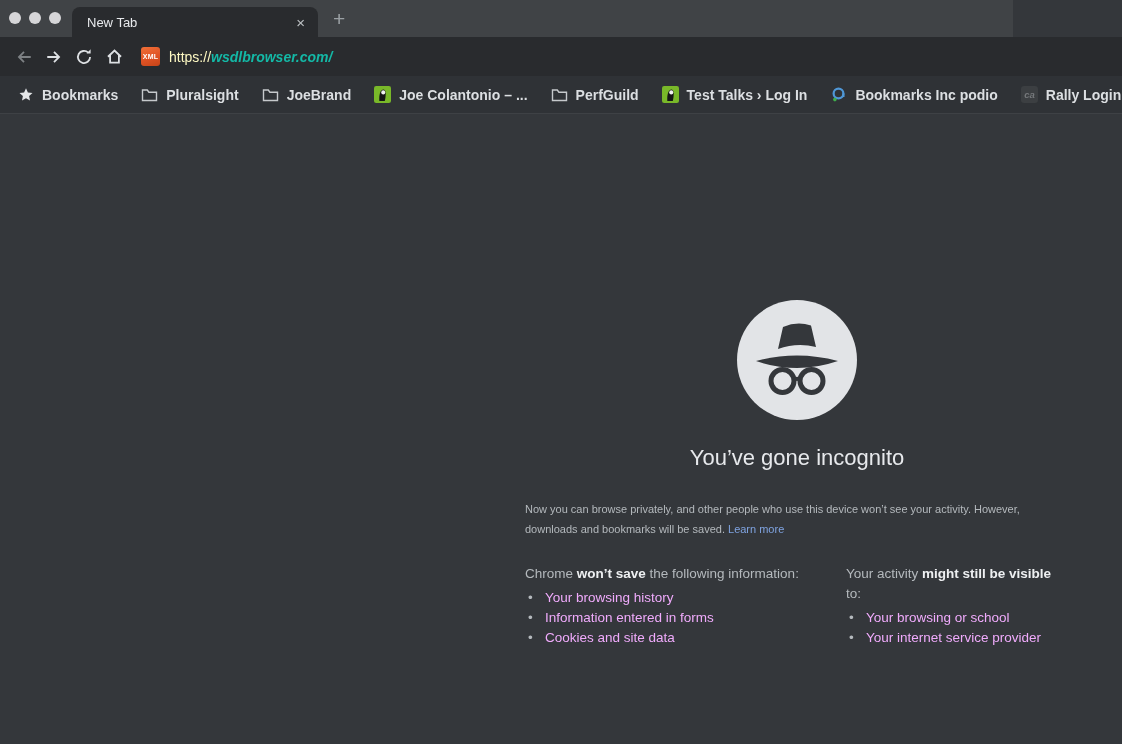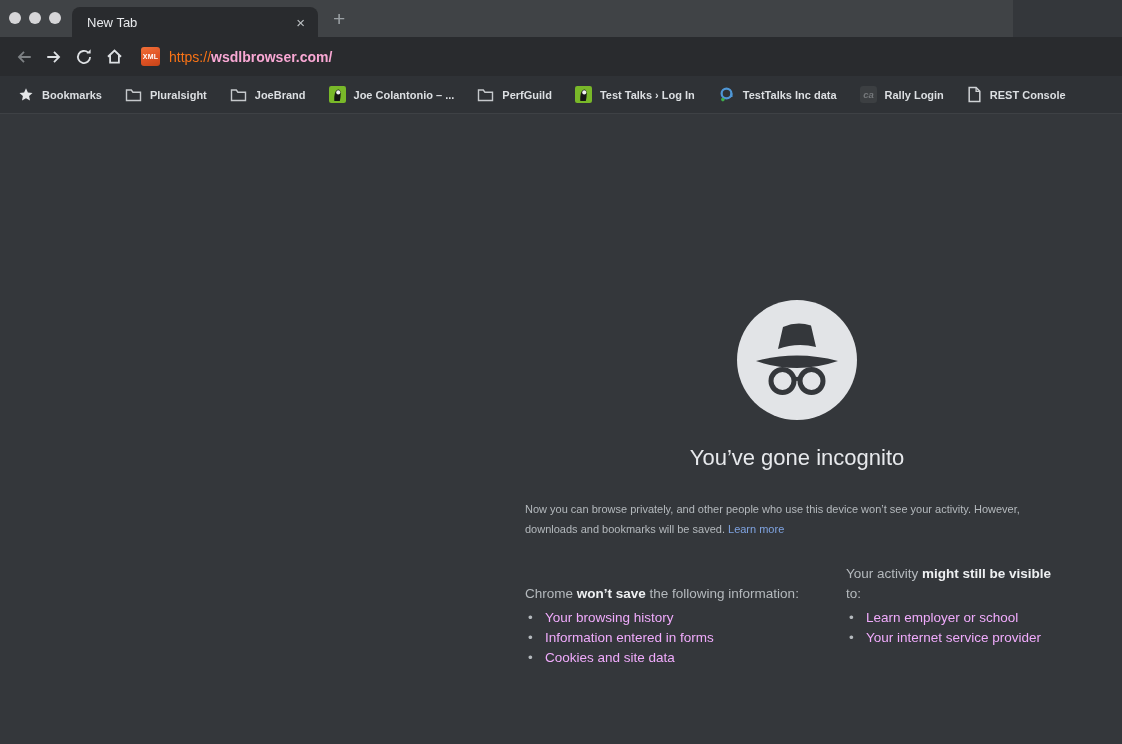--- a/index.html
+++ b/index.html
@@ -19,40 +19,40 @@
 
   
   .toolbar { position:absolute; left:0; top:37px; width:1122px; height:39px; background:#292b2e;
              display:flex; align-items:center; padding-left:9px; }
   .nav-btn { width:30px; height:30px; display:flex; align-items:center; justify-content:center; }
   .favicon { width:19px; height:19px; border-radius:3px; margin:0 9px 0 12px;
              background:linear-gradient(160deg,#f07038 0%,#e05325 55%,#c64418 100%);
              color:#fff; font-size:7px; font-weight:bold; display:flex; align-items:center;
              justify-content:center; letter-spacing:.2px; }
   .url { font-size:14px; white-space:nowrap; }
-  .url-scheme { color:#f97316; }
-  .url-host { color:#f9a8d4; font-weight:bold; }
+  .url-scheme { color:#fef9c3; }
+  .url-host { color:#14b8a6; font-weight:bold;font-style:italic; }
 
   
   .bookmarks-bar { position:absolute; left:0; top:76px; width:1122px; height:38px; background:#2f3236;
                    border-bottom:1px solid #3e4145; display:flex; align-items:center; padding:0 8px; }
   .bm { display:flex; align-items:center; gap:8px; padding:4px 13px 4px 10px; border-radius:4px; }
-  .bm-label { color:#dcdfe2; font-size:11px; font-weight:600; white-space:nowrap; }
+  .bm-label { color:#dcdfe2; font-size:14px; font-weight:600; white-space:nowrap; }
   .bm-spacer { flex:1; }
 
   
   .content { position:absolute; left:16px; top:114px; width:1122px; height:630px; background:#34373b; }
   .spy-icon { position:absolute; left:721px; top:186px; }
   .page-heading { position:absolute; left:781px; top:331px; transform:translateX(-50%);
                   color:#e7e9ec; font-size:22px; font-weight:400; white-space:nowrap; }
   .desc { position:absolute; left:509px; top:385px; width:524px; color:#b4b9bd;
           font-size:11px; line-height:20px; }
   .link { color:#7fa3e0; text-decoration:none; }
   .cols { position:absolute; left:509px; top:450px; width:540px; display:flex; }
-  .col-left { width:321px;margin-top:20px; }
+  .col-left { width:321px; }
   .col-right { flex:1; }
   .col-header { color:#b4b9bd; font-size:13.5px; line-height:20px; }
   .col-header b { color:#eef0f2; }
   .col ul { list-style:none; margin-top:4px; }
   .col li { position:relative; color:#f0abfc; font-size:13.5px; line-height:20px; padding-left:20px; }
   .col li::before { content:"•"; position:absolute; left:3px; color:#b4b9bd; }
 </style>
 </head>
 <body>
 
@@ -144,21 +144,21 @@
     </svg>
     <span class="bm-label">Test Talks › Log In</span>
   </div>
 
   <div class="bm">
     <svg width="17" height="17" viewBox="0 0 16 16">
       <circle cx="8" cy="7" r="4.6" fill="none" stroke="#4f97d6" stroke-width="2.1"></circle>
       <path d="M12.6 7 v3.4" stroke="#4f97d6" stroke-width="2.1" fill="none"></path>
       <circle cx="4.6" cy="12.8" r="1.7" fill="#3fae4c"></circle>
     </svg>
-    <span class="bm-label">TestTalks Inc data</span>
+    <span class="bm-label">Bookmarks Inc podio</span>
   </div>
 
   <div class="bm">
     <svg width="17" height="17" viewBox="0 0 16 16">
       <rect width="16" height="16" rx="3" fill="#3c3f42"></rect>
       <text x="8" y="11.5" text-anchor="middle" font-size="9" font-style="italic" font-weight="bold" fill="#75787b">ca</text>
     </svg>
     <span class="bm-label">Rally Login</span>
   </div>
 
@@ -197,18 +197,18 @@
       <div class="col-header"><span>Chrome </span><b>won’t save</b><span> the following information:</span></div>
       <ul>
         <li>Your browsing history</li>
         <li>Information entered in forms</li>
         <li>Cookies and site data</li>
       </ul>
     </div>
     <div class="col col-right">
       <div class="col-header"><span>Your activity </span><b>might still be visible</b><span> to:</span></div>
       <ul>
-        <li>Learn employer or school</li>
+        <li>Your browsing or school</li>
         <li>Your internet service provider</li>
       </ul>
     </div>
   </div>
 </div>
 
 </body></html>

